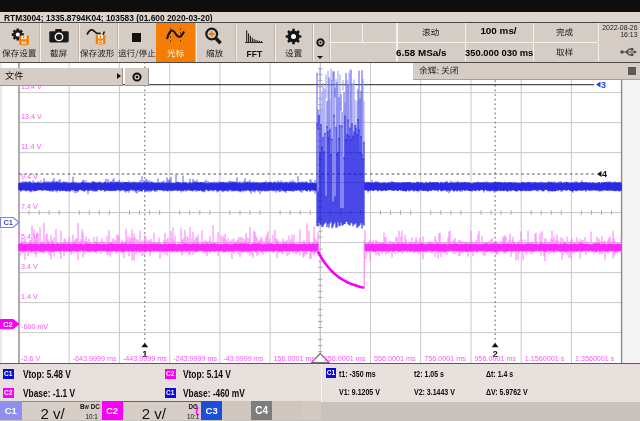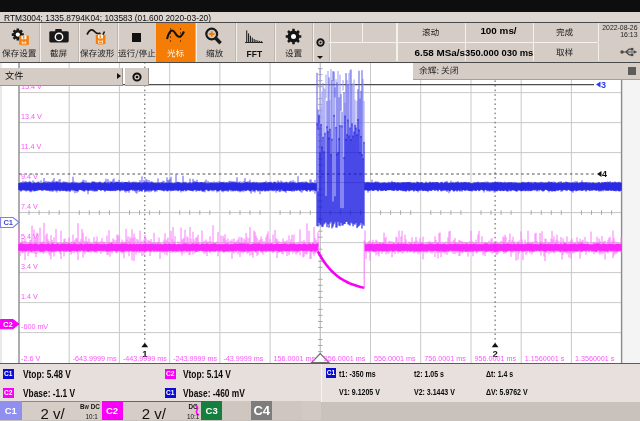--- a/index.html
+++ b/index.html
@@ -3,21 +3,21 @@
 *{margin:0;padding:0}
 #scr{position:relative;width:640px;height:421px;background:#fff;overflow:hidden;
 font-family:"Liberation Sans",sans-serif;-webkit-font-smoothing:antialiased}
 .abs{position:absolute}
 .mtx{font-size:9.6px;font-weight:bold;color:#0a0a0a;transform:scaleX(0.73);transform-origin:0 50%;white-space:nowrap}
 .mt2{font-size:10.6px;font-weight:bold;color:#0a0a0a;transform:scaleX(0.79);transform-origin:0 50%;white-space:nowrap}
 </style></head><body>
 <div id="scr">
 <div class="abs" style="left:0;top:0;width:640px;height:12px;background:#0e0e0e"></div>
 <div class="abs" style="left:0;top:12px;width:640px;height:10.5px;background:#ddd5d0;border-bottom:0.5px solid #555">
-      <div style="position:absolute;left:4px;top:1px;font-size:8.4px;font-weight:normal;color:#0c0c0c">RTM3004; 1335.8794K04; 103583 (01.600 2020-03-20)</div>
+      <div style="position:absolute;left:4px;top:1px;font-size:8.4px;font-weight:bold;color:#0c0c0c">RTM3004; 1335.8794K04; 103583 (01.600 2020-03-20)</div>
     </div>
 <svg style="position:absolute;left:0;top:62px" width="640" height="302" font-family="Liberation Sans, sans-serif">
       <rect x="0" y="0" width="640" height="302" fill="#ffffff"></rect>
       <rect x="0" y="0" width="2" height="302" fill="#e9e9e9"></rect>
       <rect x="622.3" y="0" width="18" height="302" fill="#f4f4f4"></rect>
       <path d="M69.2 0.5V301.0M119.4 0.5V301.0M169.7 0.5V301.0M219.9 0.5V301.0M270.1 0.5V301.0M320.3 0.5V301.0M370.5 0.5V301.0M420.7 0.5V301.0M471.0 0.5V301.0M521.2 0.5V301.0M571.4 0.5V301.0M19.0 30.6H621.6M19.0 60.6H621.6M19.0 90.6H621.6M19.0 120.6H621.6M19.0 180.6H621.6M19.0 210.6H621.6M19.0 240.6H621.6M19.0 270.6H621.6M19.0 0.6H621.6" stroke="#c9c9c9" stroke-width="1" fill="none"></path>
       <path d="M320.3 0.5V301.0M19.0 150.6H621.6" stroke="#c4c4c4" stroke-width="1" fill="none"></path>
       <path d="M29.0 148.4V152.79999999999998M39.1 148.4V152.79999999999998M49.1 148.4V152.79999999999998M59.2 148.4V152.79999999999998M79.3 148.4V152.79999999999998M89.3 148.4V152.79999999999998M99.3 148.4V152.79999999999998M109.4 148.4V152.79999999999998M129.5 148.4V152.79999999999998M139.5 148.4V152.79999999999998M149.6 148.4V152.79999999999998M159.6 148.4V152.79999999999998M179.7 148.4V152.79999999999998M189.7 148.4V152.79999999999998M199.8 148.4V152.79999999999998M209.8 148.4V152.79999999999998M229.9 148.4V152.79999999999998M240.0 148.4V152.79999999999998M250.0 148.4V152.79999999999998M260.0 148.4V152.79999999999998M280.1 148.4V152.79999999999998M290.2 148.4V152.79999999999998M300.2 148.4V152.79999999999998M310.3 148.4V152.79999999999998M330.3 148.4V152.79999999999998M340.4 148.4V152.79999999999998M350.4 148.4V152.79999999999998M360.5 148.4V152.79999999999998M380.6 148.4V152.79999999999998M390.6 148.4V152.79999999999998M400.6 148.4V152.79999999999998M410.7 148.4V152.79999999999998M430.8 148.4V152.79999999999998M440.8 148.4V152.79999999999998M450.9 148.4V152.79999999999998M460.9 148.4V152.79999999999998M481.0 148.4V152.79999999999998M491.0 148.4V152.79999999999998M501.1 148.4V152.79999999999998M511.1 148.4V152.79999999999998M531.2 148.4V152.79999999999998M541.3 148.4V152.79999999999998M551.3 148.4V152.79999999999998M561.3 148.4V152.79999999999998M581.4 148.4V152.79999999999998M591.5 148.4V152.79999999999998M601.5 148.4V152.79999999999998M611.6 148.4V152.79999999999998M318.1 6.6H322.5M318.1 12.6H322.5M318.1 18.7H322.5M318.1 24.7H322.5M318.1 36.7H322.5M318.1 42.7H322.5M318.1 48.8H322.5M318.1 54.8H322.5M318.1 66.8H322.5M318.1 72.8H322.5M318.1 78.9H322.5M318.1 84.9H322.5M318.1 96.9H322.5M318.1 102.9H322.5M318.1 109.0H322.5M318.1 115.0H322.5M318.1 127.0H322.5M318.1 133.0H322.5M318.1 139.1H322.5M318.1 145.1H322.5M318.1 157.1H322.5M318.1 163.1H322.5M318.1 169.2H322.5M318.1 175.2H322.5M318.1 187.2H322.5M318.1 193.2H322.5M318.1 199.3H322.5M318.1 205.3H322.5M318.1 217.3H322.5M318.1 223.3H322.5M318.1 229.4H322.5M318.1 235.4H322.5M318.1 247.4H322.5M318.1 253.4H322.5M318.1 259.5H322.5M318.1 265.5H322.5M318.1 277.5H322.5M318.1 283.5H322.5M318.1 289.6H322.5M318.1 295.6H322.5" stroke="#a8a8a8" stroke-width="1" fill="none"></path>
       <path d="M19.0 0V301.0M621.6 0V301.0" stroke="#8a8a8a" stroke-width="1.4" fill="none"></path>
       <rect x="0" y="301.0" width="640" height="1.6" fill="#5c5c5c"></rect>
@@ -215,21 +215,21 @@
       </g>
     </svg>
     <div class="abs" style="left:465px;top:25.4px;width:67px;text-align:center;font-size:9.9px;font-weight:bold;color:#000;white-space:nowrap">100 ms/</div>
     <svg style="position:absolute;left:556.4px;top:26.6px;overflow:visible" width="17.2" height="11.2">
       <g transform="translate(0,8.51) scale(0.008600,-0.008600)" fill="#222">
         <path transform="translate(0,0)" d="M227 546V477H771V546ZM56 360V290H325C313 112 272 25 44 -19C58 -34 78 -62 84 -81C334 -28 387 81 402 290H578V39C578 -41 601 -64 694 -64C713 -64 827 -64 847 -64C927 -64 948 -29 957 108C937 114 905 126 888 138C885 23 879 5 841 5C815 5 721 5 701 5C660 5 653 10 653 39V290H943V360ZM421 827C439 796 458 758 471 725H82V503H157V653H838V503H916V725H560C546 762 520 812 496 849Z"></path>
         <path transform="translate(1000,0)" d="M544 839C544 782 546 725 549 670H128V389C128 259 119 86 36 -37C54 -46 86 -72 99 -87C191 45 206 247 206 388V395H389C385 223 380 159 367 144C359 135 350 133 335 133C318 133 275 133 229 138C241 119 249 89 250 68C299 65 345 65 371 67C398 70 415 77 431 96C452 123 457 208 462 433C462 443 463 465 463 465H206V597H554C566 435 590 287 628 172C562 96 485 34 396 -13C412 -28 439 -59 451 -75C528 -29 597 26 658 92C704 -11 764 -73 841 -73C918 -73 946 -23 959 148C939 155 911 172 894 189C888 56 876 4 847 4C796 4 751 61 714 159C788 255 847 369 890 500L815 519C783 418 740 327 686 247C660 344 641 463 630 597H951V670H626C623 725 622 781 622 839ZM671 790C735 757 812 706 850 670L897 722C858 756 779 805 716 836Z"></path>
       </g>
     </svg>
     <div class="abs" style="left:598px;top:23.5px;width:39.5px;text-align:right;font-size:6.9px;color:#222;line-height:7.8px">2022-08-26<br>16:13</div>
-    <div class="abs" style="left:396px;top:46.5px;width:69px;text-align:right;font-size:9.9px;font-weight:bold;color:#000;white-space:nowrap">6.58 MSa/s</div>
+    <div class="abs" style="left:396px;top:46.5px;width:69px;text-align:left;font-size:9.9px;font-weight:bold;color:#000;white-space:nowrap">6.58 MSa/s</div>
     <div class="abs" style="left:465px;top:46.5px;width:67px;text-align:center;font-size:9.4px;font-weight:bold;color:#000;white-space:nowrap">350.000 030 ms</div>
     <svg style="position:absolute;left:556.4px;top:47.0px;overflow:visible" width="17.2" height="11.2">
       <g transform="translate(0,8.51) scale(0.008600,-0.008600)" fill="#222">
         <path transform="translate(0,0)" d="M850 656C826 508 784 379 730 271C679 382 645 513 623 656ZM506 728V656H556C584 480 625 323 688 196C628 100 557 26 479 -23C496 -37 517 -62 528 -80C602 -29 670 38 727 123C777 42 839 -24 915 -73C927 -54 950 -27 967 -14C886 34 821 104 770 192C847 329 903 503 929 718L883 730L870 728ZM38 130 55 58 356 110V-78H429V123L518 140L514 204L429 190V725H502V793H48V725H115V141ZM187 725H356V585H187ZM187 520H356V375H187ZM187 309H356V178L187 152Z"></path>
         <path transform="translate(1000,0)" d="M441 811C475 760 511 692 525 649L595 678C580 721 542 786 507 836ZM822 843C800 784 762 704 728 648H399V579H624V441H430V372H624V231H361V160H624V-79H699V160H947V231H699V372H895V441H699V579H928V648H807C837 698 870 761 898 817ZM183 840V647H55V577H183C154 441 93 281 31 197C44 179 63 146 71 124C112 185 152 281 183 382V-79H255V440C282 390 313 332 326 299L373 355C356 383 282 498 255 534V577H361V647H255V840Z"></path>
       </g>
     </svg>
     <svg class="abs" style="left:620px;top:46.5px" width="18" height="10" viewBox="0 0 18 10">
 <g stroke="#4a4a4a" stroke-width="1.2" fill="none">
 <path d="M2 5H14.6M5.8 5L9 2.2H11M5.8 5L9.2 7.8H11.2"></path>
@@ -279,23 +279,23 @@
     <div class="abs mtx" style="left:413.8px;top:368.2px">t2: 1.05 s</div>
     <div class="abs mtx" style="left:486px;top:368.2px">Δt: 1.4 s</div>
     <div class="abs mtx" style="left:339px;top:386.4px">V1: 9.1205 V</div>
     <div class="abs mtx" style="left:413.8px;top:386.4px">V2: 3.1443 V</div>
     <div class="abs mtx" style="left:486px;top:386.4px">ΔV: 5.9762 V</div>
     <div class="abs" style="left:0;top:400.5px;width:320.5px;height:19px;background:#d2c9c3"></div>
     <div class="abs" style="left:0px;top:400.5px;width:21.5px;height:19px;background:#8f8ff0;color:#fff;font-size:9.5px;font-weight:bold;text-align:center;line-height:19px">C1</div>
     <div class="abs" style="left:21.5px;top:400.5px;width:78px;height:19px;background:#d6cdc7;border-top:1.8px solid #7d7df0;box-sizing:border-box"></div>
     <div class="abs" style="left:101.5px;top:400.5px;width:21px;height:19px;background:#f800f8;color:#fff;font-size:9.5px;font-weight:bold;text-align:center;line-height:19px">C2</div>
     <div class="abs" style="left:122.5px;top:400.5px;width:78.4px;height:19px;background:#d6cdc7;border-top:1.8px solid #f800f8;box-sizing:border-box"></div>
-    <div class="abs" style="left:201px;top:400.5px;width:21.3px;height:19px;background:#15803d;color:#fff;font-size:9.5px;font-weight:bold;text-align:center;line-height:19px">C3</div>
+    <div class="abs" style="left:201px;top:400.5px;width:21.3px;height:19px;background:#1d4ed8;color:#fff;font-size:9.5px;font-weight:bold;text-align:center;line-height:19px">C3</div>
     <div class="abs" style="left:222.3px;top:400.5px;width:28.9px;height:19px;background:#cfc6c0"></div>
-    <div class="abs" style="left:251.2px;top:400.5px;width:21.1px;height:19px;background:#7d7d7d;color:#fff;font-size:13px;font-weight:bold;text-align:center;line-height:19px">C4</div>
+    <div class="abs" style="left:251.2px;top:400.5px;width:21.1px;height:19px;background:#7d7d7d;color:#fff;font-size:10px;font-weight:bold;text-align:center;line-height:19px">C4</div>
     <div class="abs" style="left:272.3px;top:400.5px;width:29.3px;height:19px;background:#cfc6c0"></div>
     <div class="abs" style="left:40.5px;top:406.5px;width:26px;font-size:15px;line-height:13px;color:#111">2 v/</div>
     <div class="abs" style="left:141.8px;top:406.5px;width:26px;font-size:15px;line-height:13px;color:#111">2 v/</div>
     <div class="abs" style="left:80px;top:403.2px;font-size:6.3px;font-weight:bold;color:#111;white-space:nowrap">B<span style="font-size:4.6px">W</span> DC</div>
     <div class="abs" style="left:85.6px;top:413.4px;width:14px;font-size:6.3px;color:#111">10:1</div>
     <div class="abs" style="left:188.5px;top:403.2px;font-size:6.3px;font-weight:bold;color:#111;white-space:nowrap">DC</div>
     <svg class="abs" style="left:194px;top:403.5px" width="6" height="12" viewBox="0 0 6 12">
       <path d="M1 1 Q5 3 3 6 Q1 9 5 11" stroke="#f800f8" stroke-width="1.4" fill="none"></path>
     </svg>
     <div class="abs" style="left:187px;top:413.4px;width:14px;font-size:6.3px;color:#111">10:1</div>

